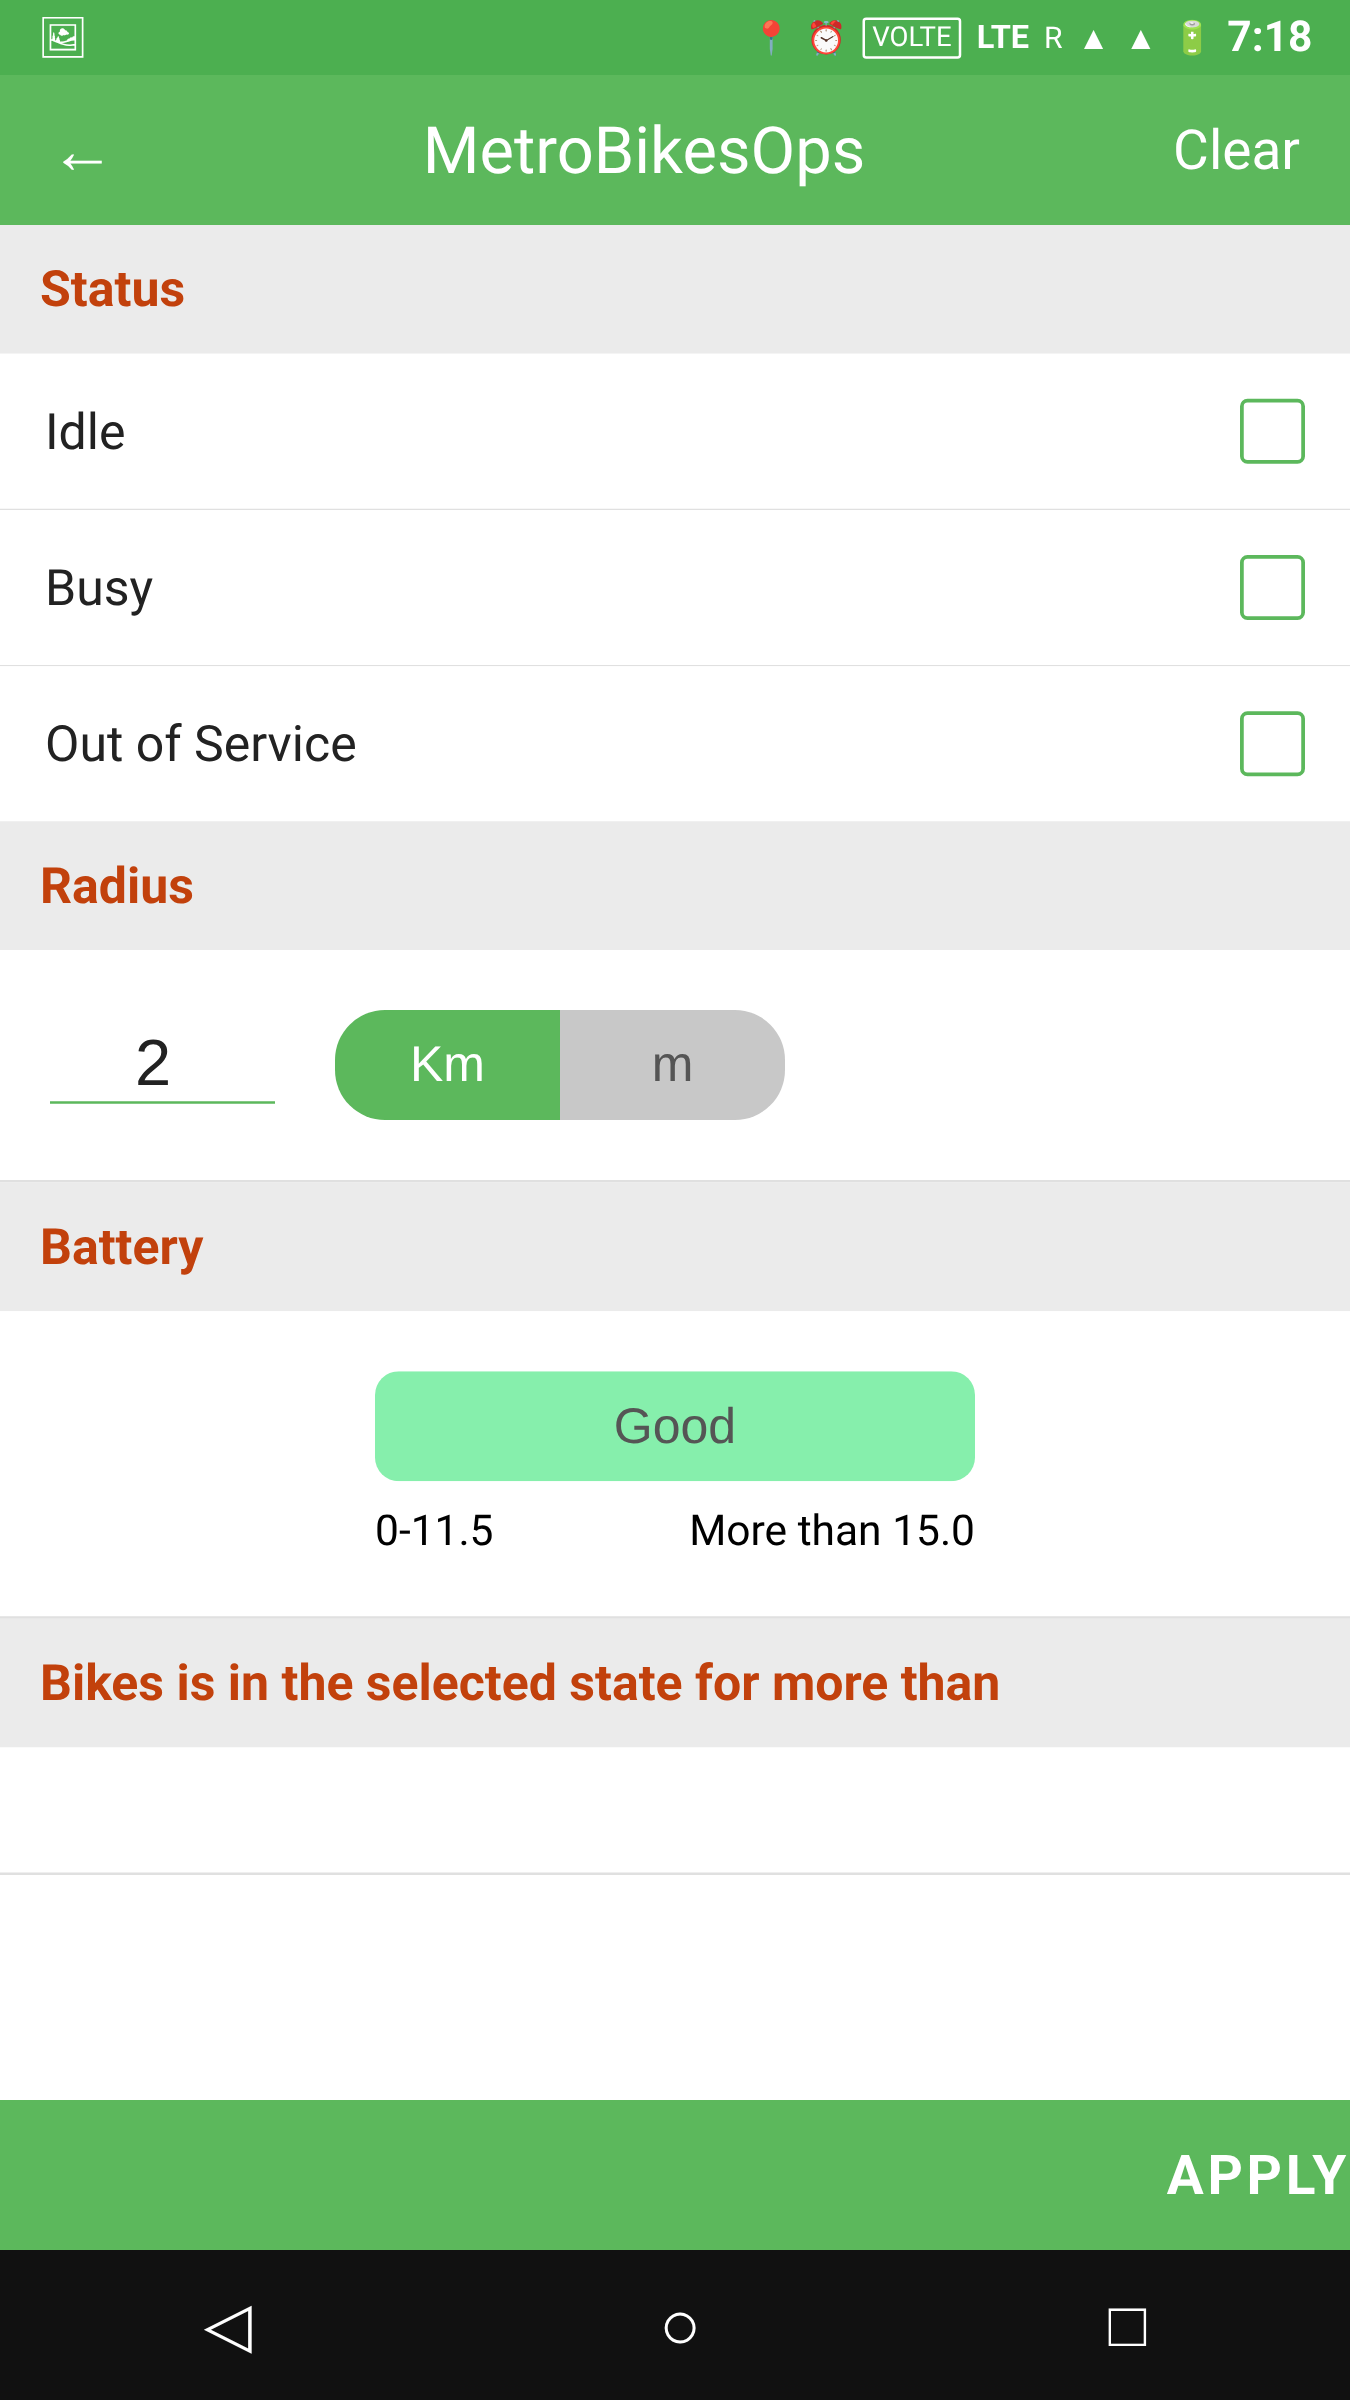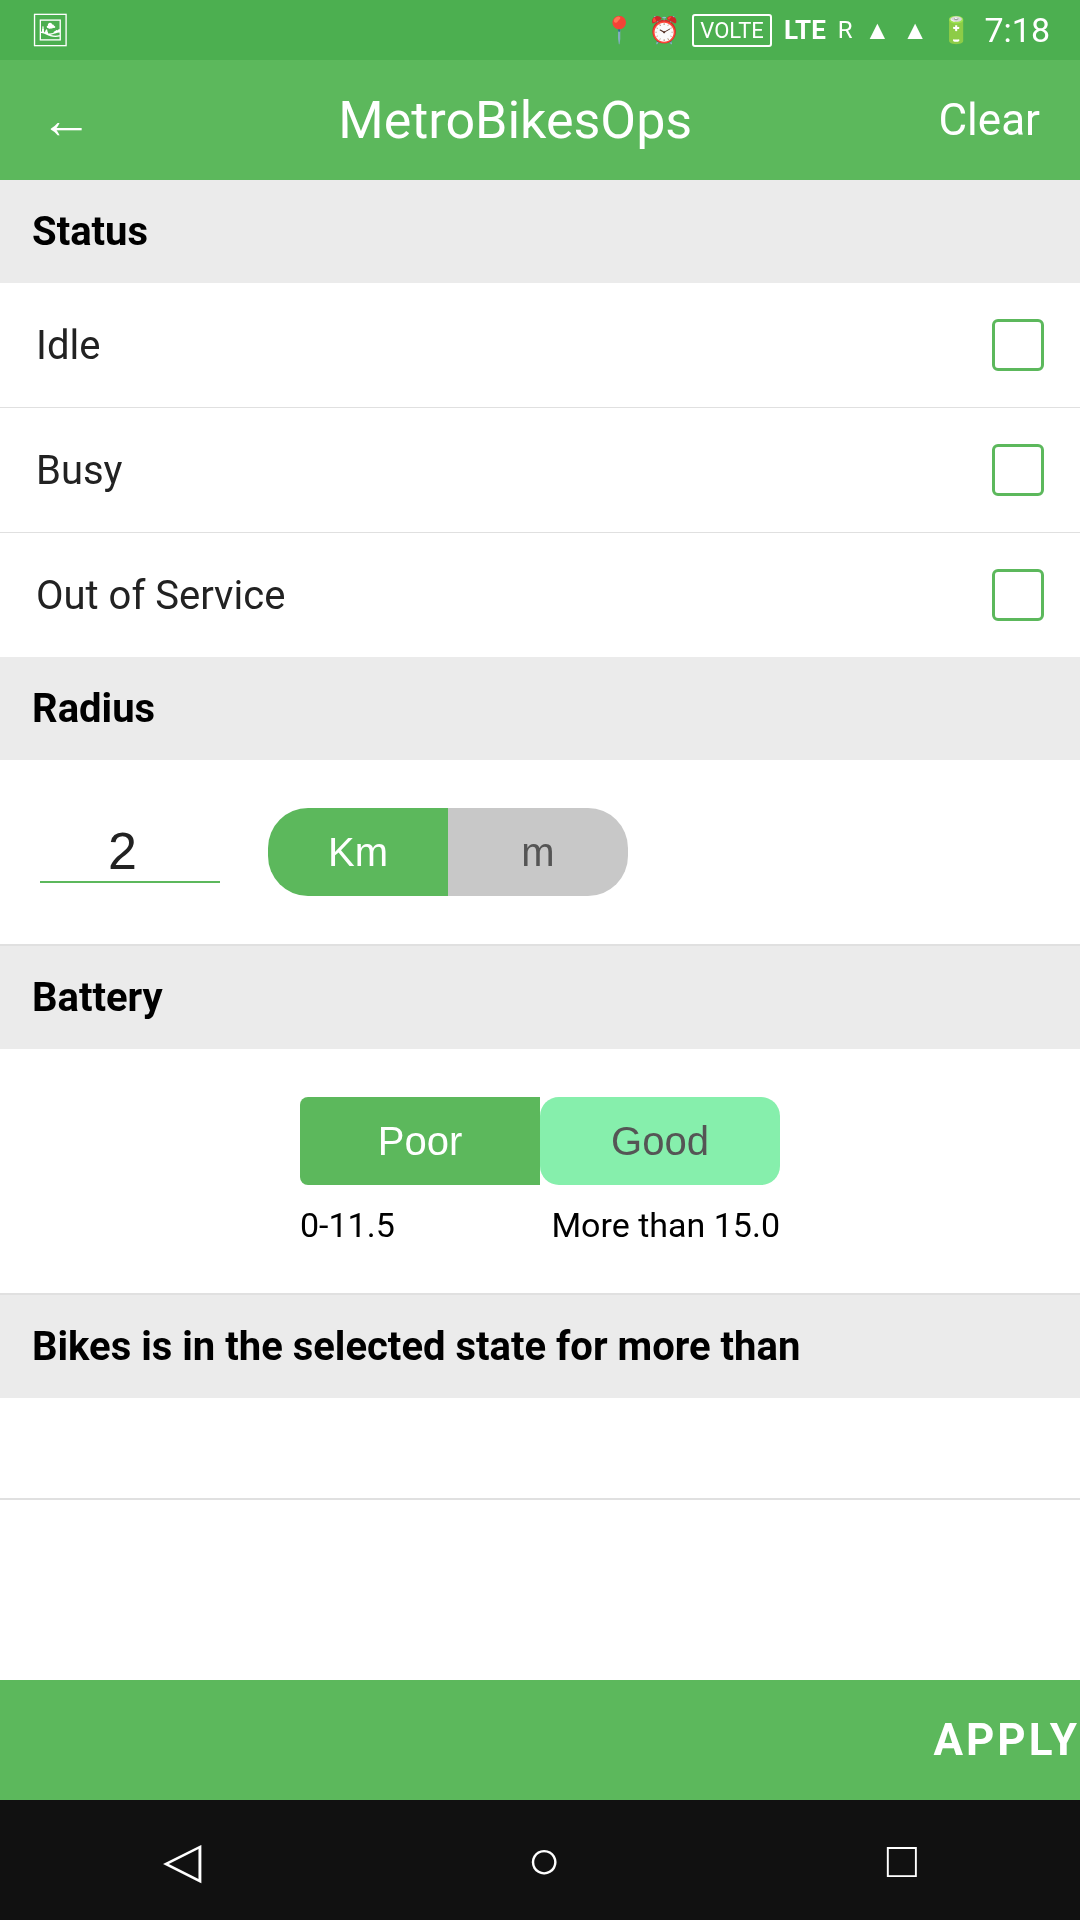--- a/index.html
+++ b/index.html
@@ -62,21 +62,21 @@
       color: white;
       cursor: pointer;
     }
 
     
     .section-header {
       background: #ebebeb;
       padding: 28px 32px;
       font-size: 40px;
       font-weight: 700;
-      color: #000000;
+      color: #c2410c;
     }
 
     
     .list-item {
       background: #fff;
       display: flex;
       align-items: center;
       justify-content: space-between;
       padding: 36px 36px;
       border-bottom: 1px solid #e0e0e0;
@@ -256,21 +256,21 @@
   </div>
   <div class="status-bar-right">
     <span>📍</span>
     <span>⏰</span>
     <span style="font-size:22px; border:2px solid #ffffff; padding:2px 6px; border-radius:3px;">VOLTE</span>
     <span style="font-size:26px; font-weight:700;">LTE</span>
     <span style="font-size:24px;">R</span>
     <span>▲</span>
     <span>▲</span>
     <span>🔋</span>
-    <span style="font-size:34px; font-weight:400;">7:18</span>
+    <span style="font-size:34px; font-weight:700;">7:18</span>
   </div>
 </div>
 
 <div class="app-bar">
   <span class="app-bar-back">←</span>
   <span class="app-bar-title">MetroBikesOps</span>
   <span class="app-bar-clear">Clear</span>
 </div>
 
 <div class="content-scroll">
@@ -303,21 +303,20 @@
       <button class="toggle-btn inactive">m</button>
     </div>
   </div>
 
   <div class="section-divider"></div>
 
   <div class="section-header">Battery</div>
 
   <div class="battery-content">
     <div class="battery-toggle-group">
-      <button class="battery-toggle-btn active">Poor</button>
       <button class="battery-toggle-btn inactive">Good</button>
     </div>
     <div class="battery-labels">
       <span class="battery-label-text">0-11.5</span>
       <span class="battery-label-text">More than 15.0</span>
     </div>
   </div>
 
   <div class="section-divider"></div>
 

